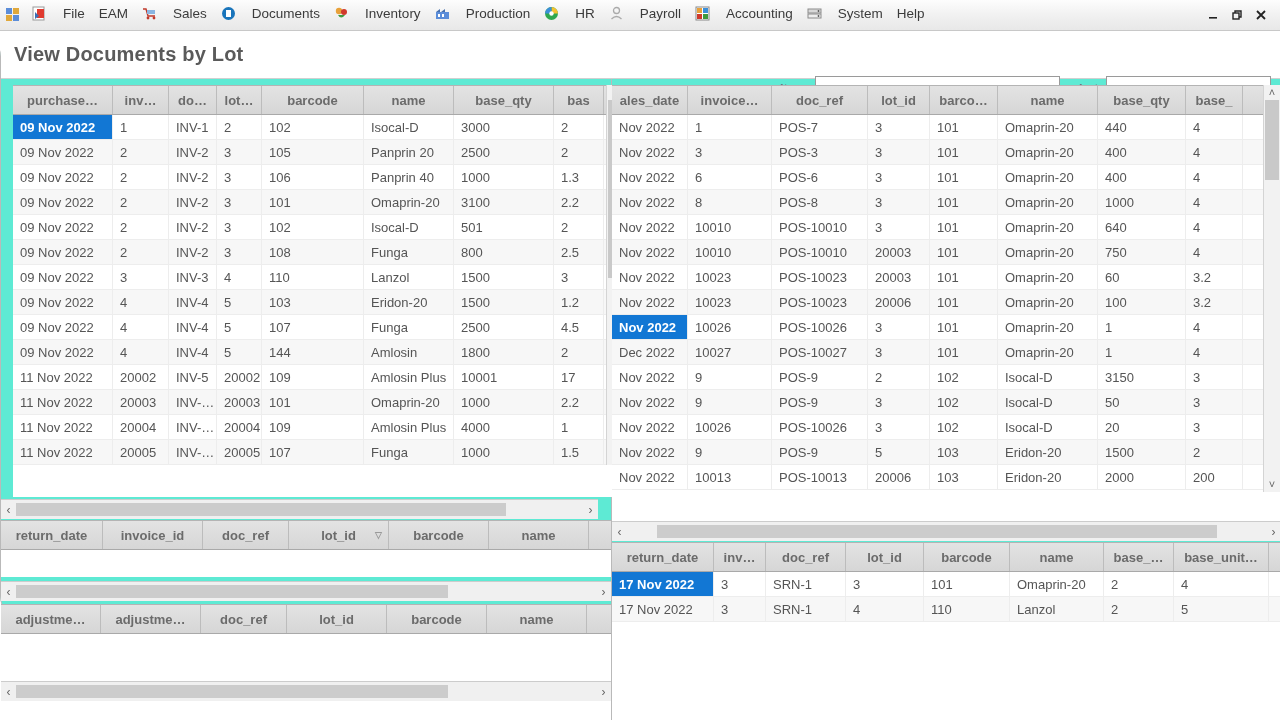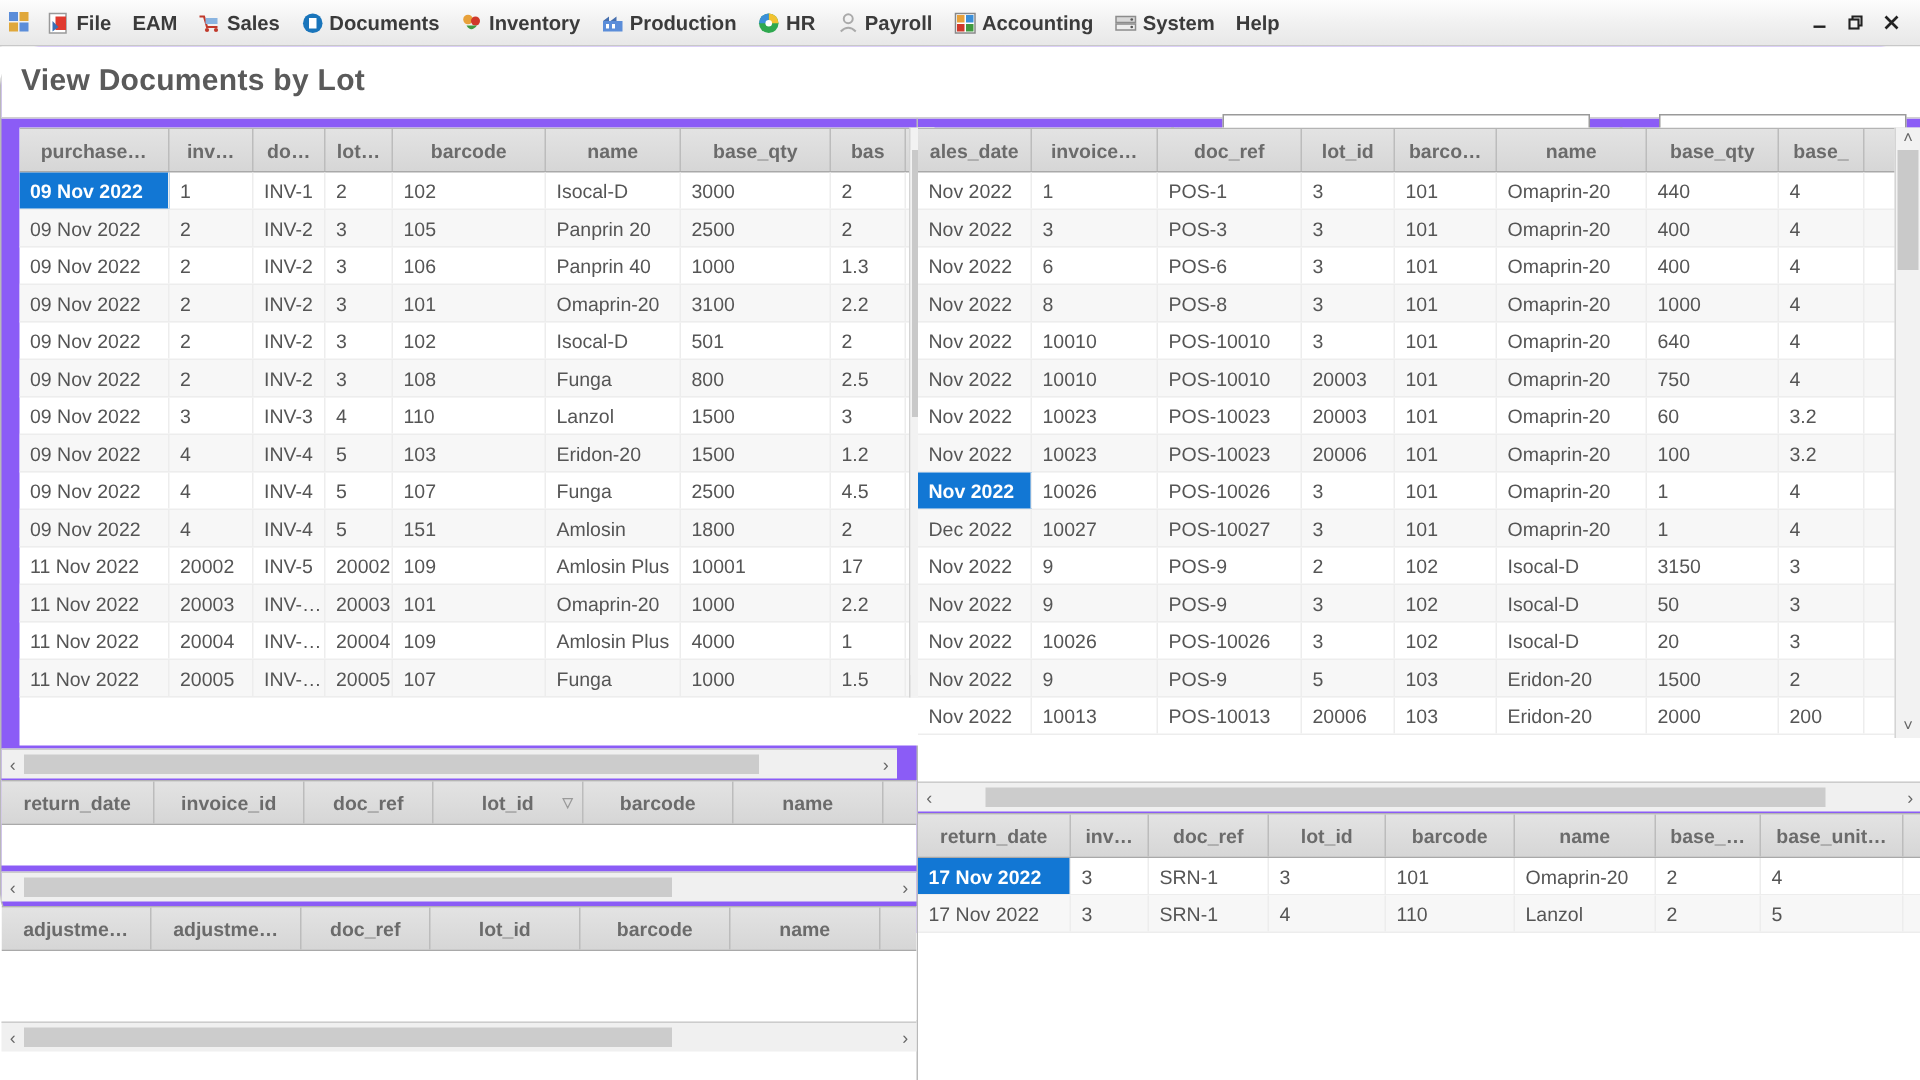--- a/index.html
+++ b/index.html
@@ -24,39 +24,39 @@
     width: 14px; height: 14px; margin-left: 6px; margin-right: 6px;
     position: relative; flex: 0 0 auto;
   }
   .app-icon i { position:absolute; display:block; }
   .app-icon i:nth-child(1){ left:0; top:0; width:6px; height:6px; background:#5b8dd9; }
   .app-icon i:nth-child(2){ left:7px; top:0; width:6px; height:6px; background:#e0a83b; }
   .app-icon i:nth-child(3){ left:0; top:7px; width:6px; height:6px; background:#e0a83b; }
   .app-icon i:nth-child(4){ left:7px; top:7px; width:6px; height:6px; background:#5b8dd9; }
 
   .menu-item {
-    display: flex; align-items: center; gap: 4px;
+    display: flex; align-items: flex-start; gap: 16px;
     padding: 3px 8px 3px 6px; height: 24px;
-    color: #3b3b3b; font-size: 13.5px; font-weight: 700;
+    color: #3b3b3b; font-size: 13.5px; font-weight: 400;
     white-space: nowrap; cursor: default;
   }
   .mi-icon { width: 15px; height: 15px; position: relative; display: inline-block; flex: 0 0 auto; }
   .mi-icon svg { display:block; }
 
   #winctrls {
     margin-left: auto; display: flex; align-items: center; gap: 2px;
     padding-right: 8px; color: #222;
   }
   .wc { width: 22px; height: 22px; display:flex; align-items:center; justify-content:center;
         font-size: 13px; font-weight: 700; cursor: default; }
 
   
   #page {
     position: absolute; left: 0; top: 31px; width: 1280px; height: 591px;
-    background: #8b5cf6;
+    background: #5eead4;
     border-left: 1px solid #b9b9b9;
     border-radius: 26px;
   }
 
   #titlebar-row {
     position: absolute; left: 0; top: 0; width: 1279px; height: 48px;
     background: #ffffff;
     border-bottom: 1px solid #d0d0d0;
   }
   #page-title {
@@ -389,21 +389,21 @@
           <div class="gc" style="width: 102px;">107</div>
           <div class="gc" style="width: 90px;">Funga</div>
           <div class="gc" style="width: 100px;">2500</div>
           <div class="gc" style="width: 50px;">4.5</div>
         </div>
         <div class="grow alt">
           <div class="gc" style="width: 100px;">09 Nov 2022</div>
           <div class="gc" style="width: 56px;">4</div>
           <div class="gc" style="width: 48px;">INV-4</div>
           <div class="gc" style="width: 45px;">5</div>
-          <div class="gc" style="width: 102px;">151</div>
+          <div class="gc" style="width: 102px;">144</div>
           <div class="gc" style="width: 90px;">Amlosin</div>
           <div class="gc" style="width: 100px;">1800</div>
           <div class="gc" style="width: 50px;">2</div>
         </div>
         <div class="grow">
           <div class="gc" style="width: 100px;">11 Nov 2022</div>
           <div class="gc" style="width: 56px;">20002</div>
           <div class="gc" style="width: 48px;">INV-5</div>
           <div class="gc" style="width: 45px;">20002</div>
           <div class="gc" style="width: 102px;">109</div>
@@ -545,21 +545,21 @@
           <span>base_qty</span>
         </div>
         <div class="gh" style="width: 57px;">
           <span>base_</span>
         </div>
       </div>
     <div class="grid-body" id="sales-body">
         <div class="grow">
           <div class="gc" style="width: 76px;">Nov 2022</div>
           <div class="gc" style="width: 84px;">1</div>
-          <div class="gc" style="width: 96px;">POS-1</div>
+          <div class="gc" style="width: 96px;">POS-7</div>
           <div class="gc" style="width: 62px;">3</div>
           <div class="gc" style="width: 68px;">101</div>
           <div class="gc" style="width: 100px;">Omaprin-20</div>
           <div class="gc" style="width: 88px;">440</div>
           <div class="gc" style="width: 57px;">4</div>
         </div>
         <div class="grow alt">
           <div class="gc" style="width: 76px;">Nov 2022</div>
           <div class="gc" style="width: 84px;">3</div>
           <div class="gc" style="width: 96px;">POS-3</div>

